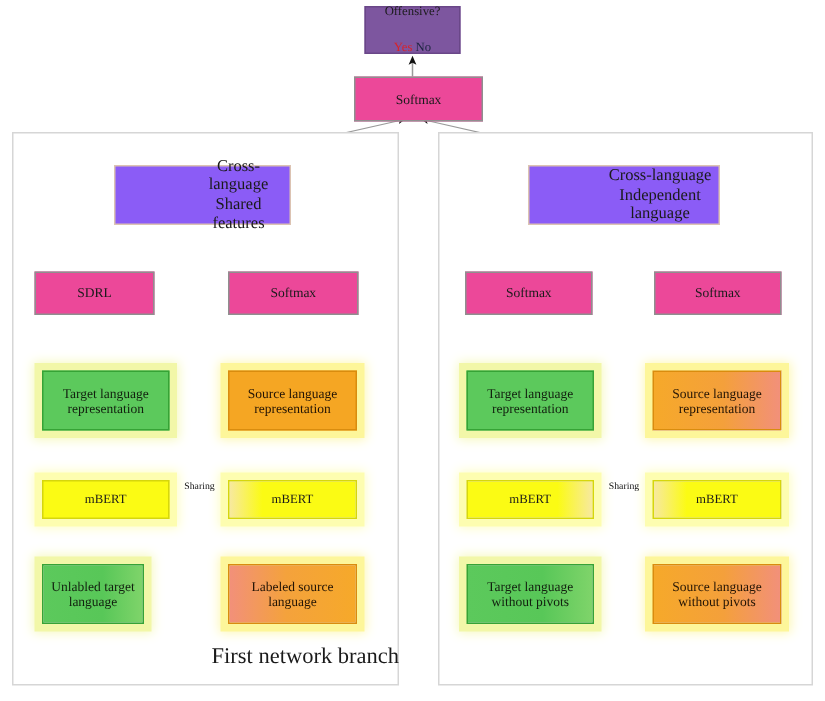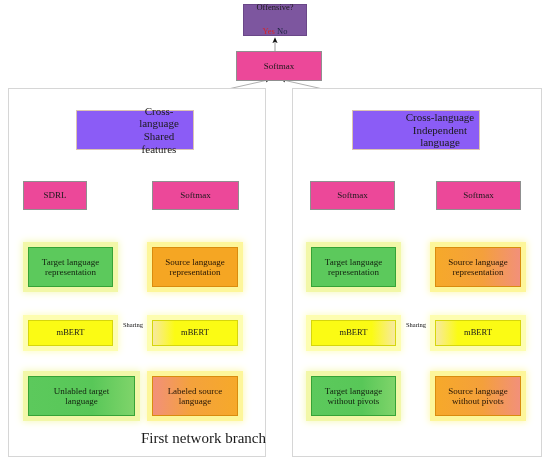--- a/index.html
+++ b/index.html
@@ -203,21 +203,21 @@
 
   <div class="node gray" style="left:236px; top:51px; width:86px; height:30px;">
     <span>Softmax</span>
   </div>
 
   <div class="node peach" style="left:76px; top:110px; width:118px; height:40px; flex-direction:column;">
     <span>Cross-language</span>
     <span>Shared features</span>
   </div>
 
-  <div class="node gray" style="left:23px; top:181px; width:64px; height:29px;">
+  <div class="node gray" style="left:23px; top:181px; width:80px; height:29px;">
     <span>SDRL</span>
   </div>
   <div class="node gray" style="left:152px; top:181px; width:87px; height:29px;">
     <span>Softmax</span>
   </div>
 
   <div class="node green" style="left:28px; top:247px; width:85px; height:40px; flex-direction:column;">
     <span>Target language</span>
     <span>representation</span>
   </div>
@@ -229,21 +229,21 @@
   <div class="node yellow" style="left:28px; top:320px; width:85px; height:26px;">
     <span>mBERT</span>
   </div>
   <div class="node yellow-r" style="left:152px; top:320px; width:86px; height:26px;">
     <span>mBERT</span>
   </div>
   <div class="sharing-label" style="left:112px; top:321px; width:42px;">
     <span>Sharing</span>
   </div>
 
-  <div class="node green-grad" style="left:28px; top:376px; width:107px; height:40px; flex-direction:column;">
+  <div class="node green-grad" style="left:28px; top:376px; width:68px; height:40px; flex-direction:column;">
     <span>Unlabled target</span>
     <span>language</span>
   </div>
   <div class="node orange-grad" style="left:152px; top:376px; width:86px; height:40px; flex-direction:column;">
     <span>Labeled source</span>
     <span>language</span>
   </div>
 
   <div class="branch-label" style="left:8px; top:430px; width:258px;">
     <span>First network branch</span>

